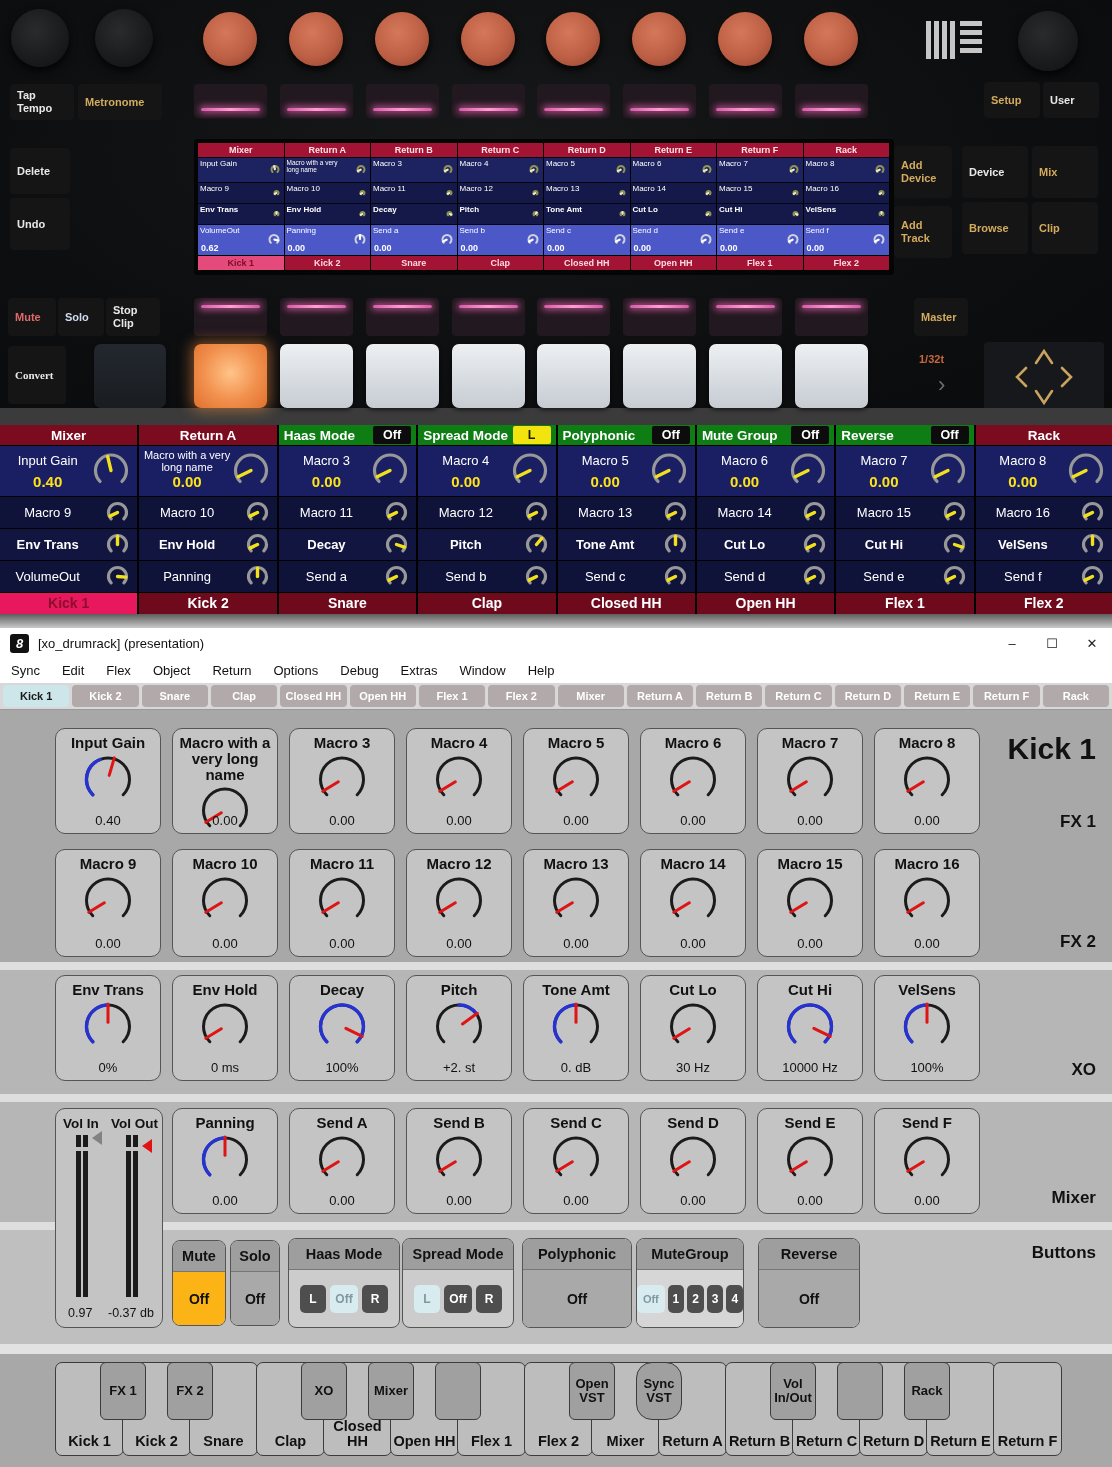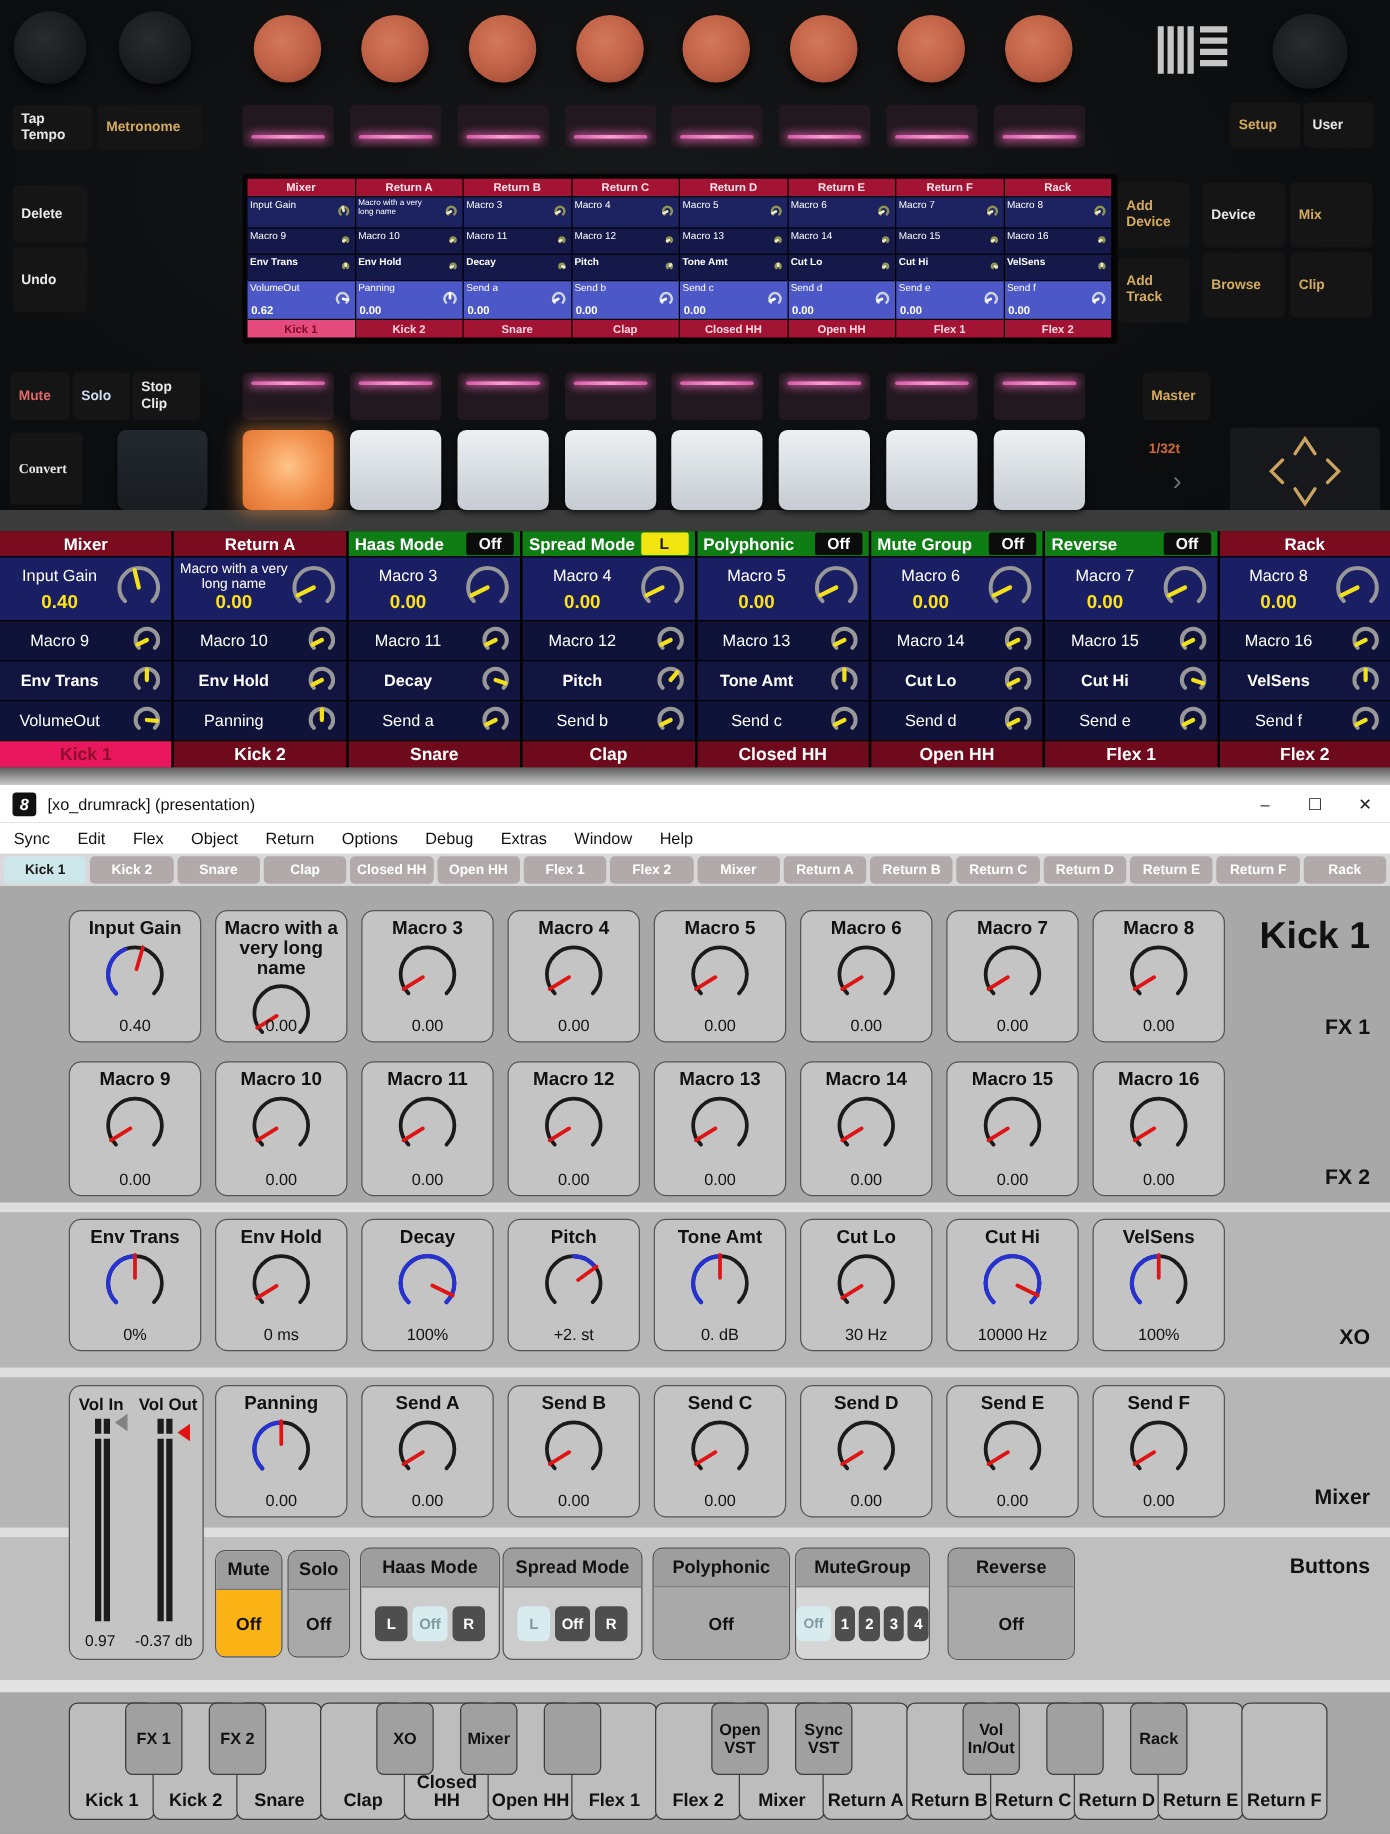--- a/index.html
+++ b/index.html
@@ -1090,16 +1090,16 @@
   </div>
 <div class="wkey" style="left: 993px; top: 1362px; width: 67px; height: 92px;">
     <div class="wlab">Return F</div>
   </div>
 <div class="bkey" style="left: 100px; top: 1362px; width: 44px; height: 56px;">FX 1</div>
 <div class="bkey" style="left: 167px; top: 1362px; width: 44px; height: 56px;">FX 2</div>
 <div class="bkey" style="left: 301px; top: 1362px; width: 44px; height: 56px;">XO</div>
 <div class="bkey" style="left: 368px; top: 1362px; width: 44px; height: 56px;">Mixer</div>
 <div class="bkey" style="left: 435px; top: 1362px; width: 44px; height: 56px;"></div>
 <div class="bkey" style="left: 569px; top: 1362px; width: 44px; height: 56px;">Open VST</div>
-<div class="bkey" style="left: 636px; top: 1362px; width: 44px; height: 56px;">Sync VST</div>
+<div class="bkey" style="left: 636px; top: 1362px; width: 44px; height: 56px; border-radius: 16px;">Sync VST</div>
 <div class="bkey" style="left: 770px; top: 1362px; width: 44px; height: 56px;">Vol In/Out</div>
 <div class="bkey" style="left: 837px; top: 1362px; width: 44px; height: 56px;"></div>
 <div class="bkey" style="left: 904px; top: 1362px; width: 44px; height: 56px;">Rack</div>
 
 </body></html>

